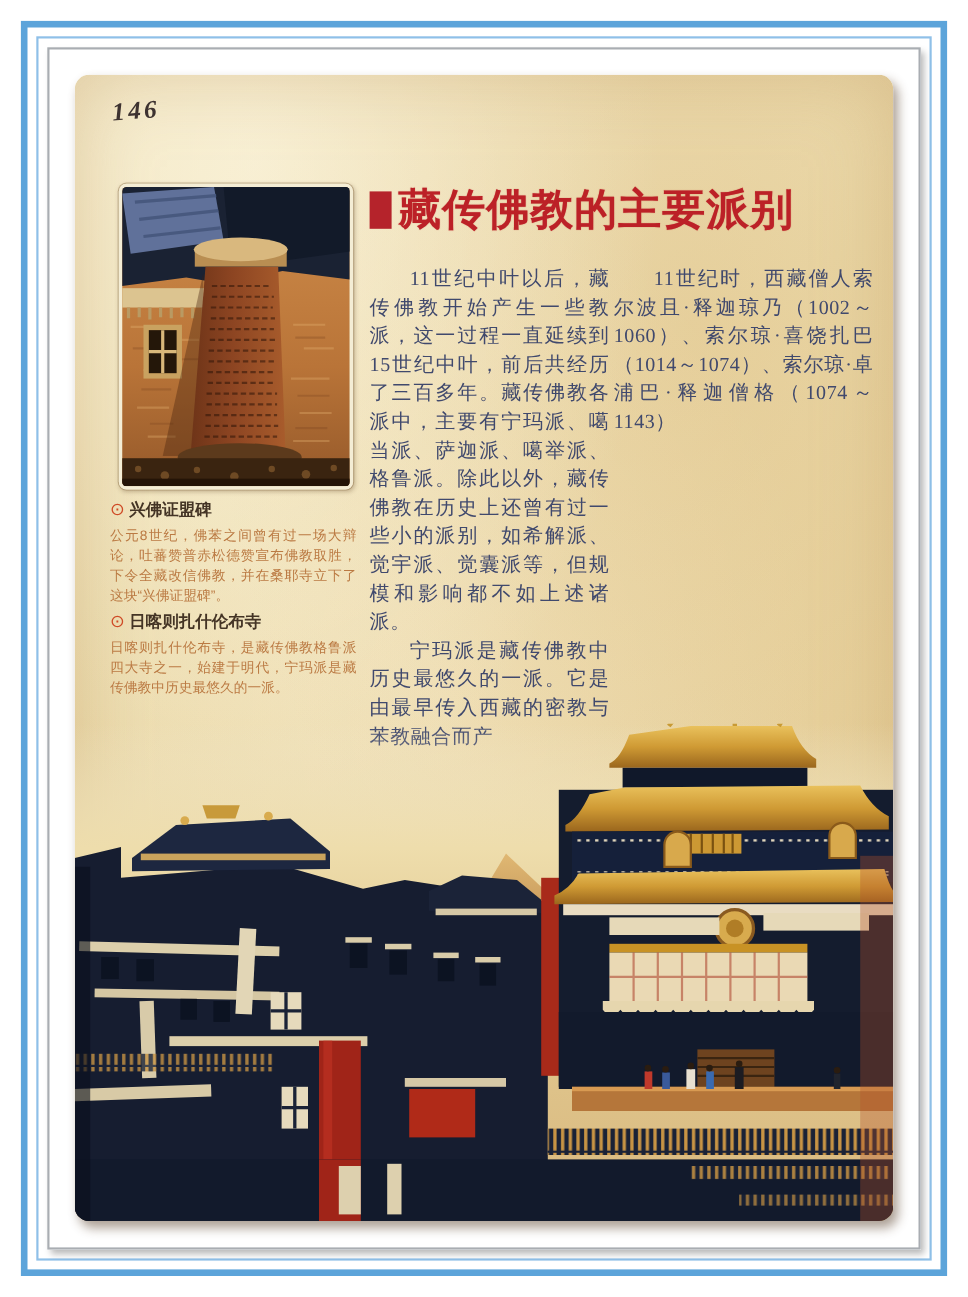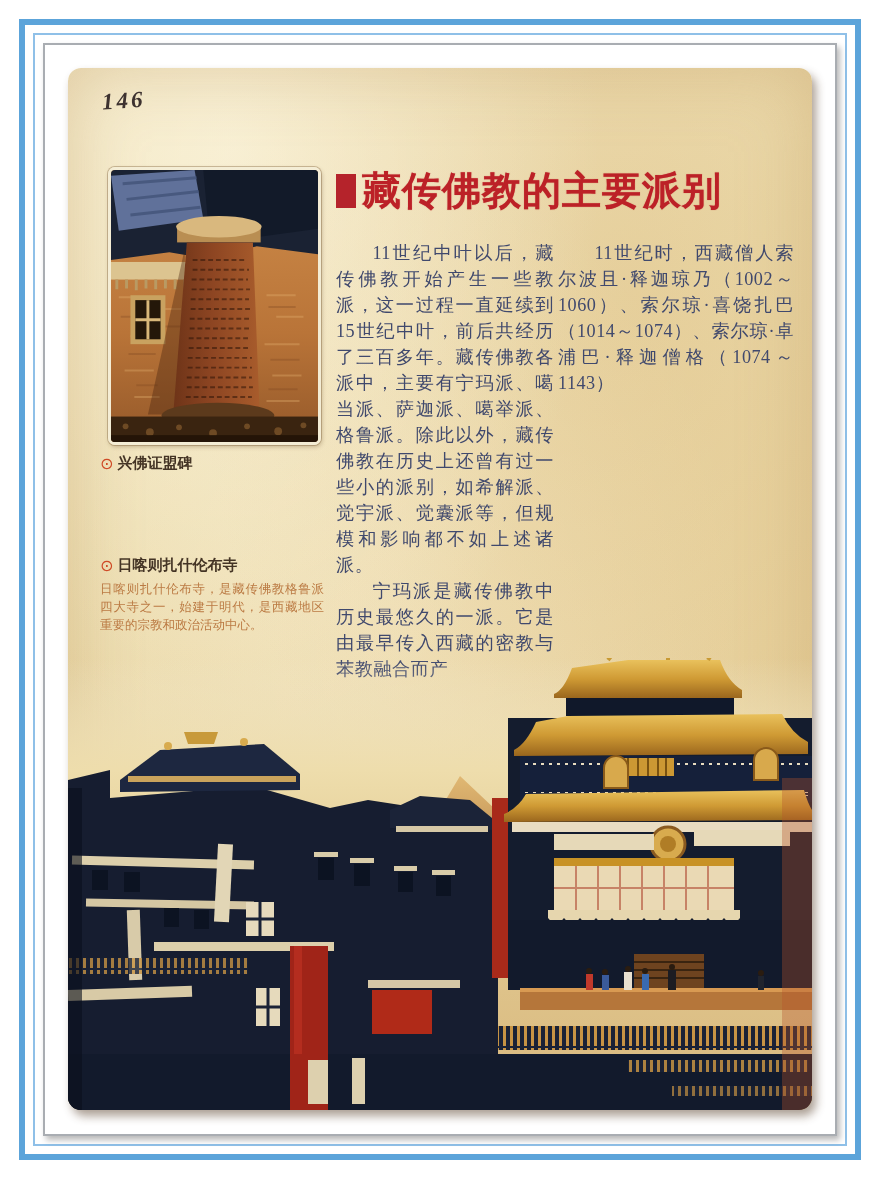--- a/index.html
+++ b/index.html
@@ -131,28 +131,29 @@
         </g>
         <rect x="0" y="271" width="213" height="7" fill="#241407"></rect>
       </svg>
     </div>
 
     <div class="caption" style="top:386px">
       <div class="caption-head">
         <span class="caption-bullet">⊙</span>
         <span>兴佛证盟碑</span>
       </div>
+      <div class="caption-body">公元8世纪，佛苯之间曾有过一场大辩论，吐蕃赞普赤松德赞宣布佛教取胜，下令全藏改信佛教，并在桑耶寺立下了这块“兴佛证盟碑”。</div>
     </div>
 
     <div class="caption" style="top:488px">
       <div class="caption-head">
         <span class="caption-bullet">⊙</span>
         <span>日喀则扎什伦布寺</span>
       </div>
-      <div class="caption-body">日喀则扎什伦布寺，是藏传佛教格鲁派四大寺之一，始建于明代，是西藏地区重要的宗教和政治活动中心。</div>
+      <div class="caption-body">日喀则扎什伦布寺，是藏传佛教格鲁派四大寺之一，始建于明代，宁玛派是藏传佛教中历史最悠久的一派。</div>
     </div>
 
     <div class="article-title">
       <span class="title-square"></span>
       <span class="title-text">藏传佛教的主要派别</span>
     </div>
 
     <div class="col col-1">
       <p class="indent">11世纪中叶以后，藏传佛教开始产生一些教派，这一过程一直延续到15世纪中叶，前后共经历了三百多年。藏传佛教各派中，主要有宁玛派、噶当派、萨迦派、噶举派、格鲁派。除此以外，藏传佛教在历史上还曾有过一些小的派别，如希解派、觉宇派、觉囊派等，但规模和影响都不如上述诸派。</p>
       <p class="indent">宁玛派是藏传佛教中历史最悠久的一派。它是由最早传入西藏的密教与苯教融合而产</p>

